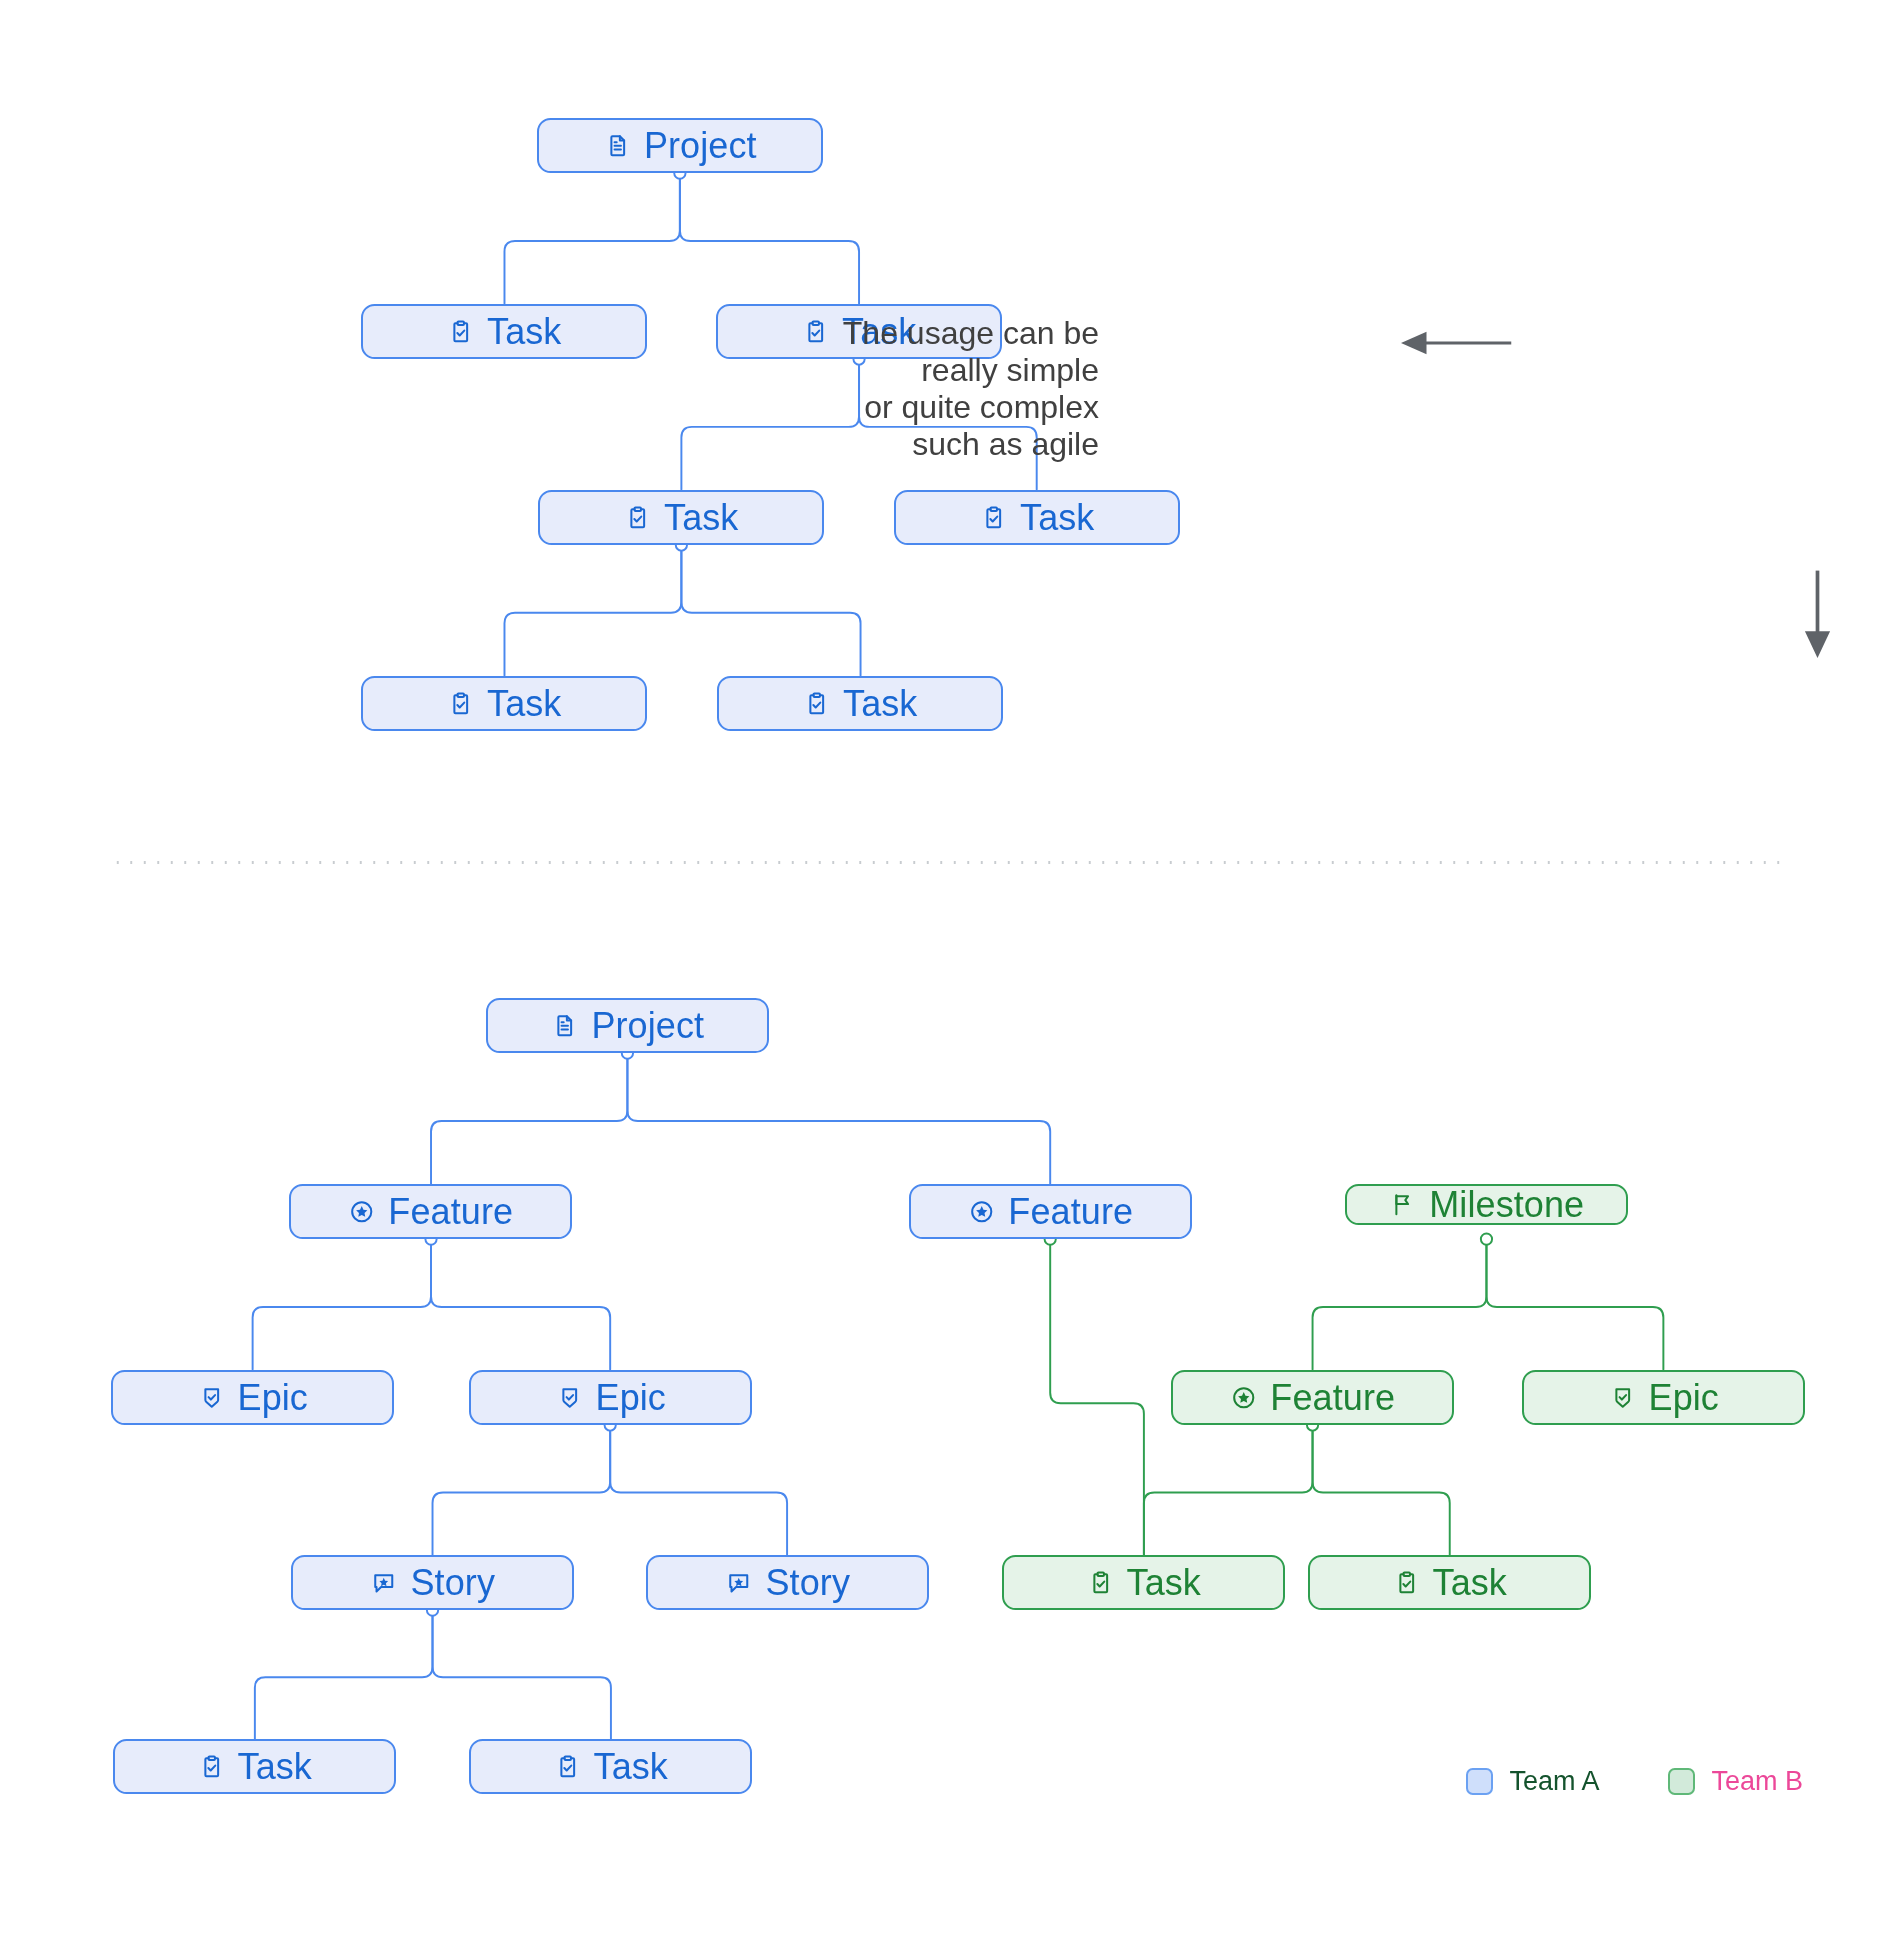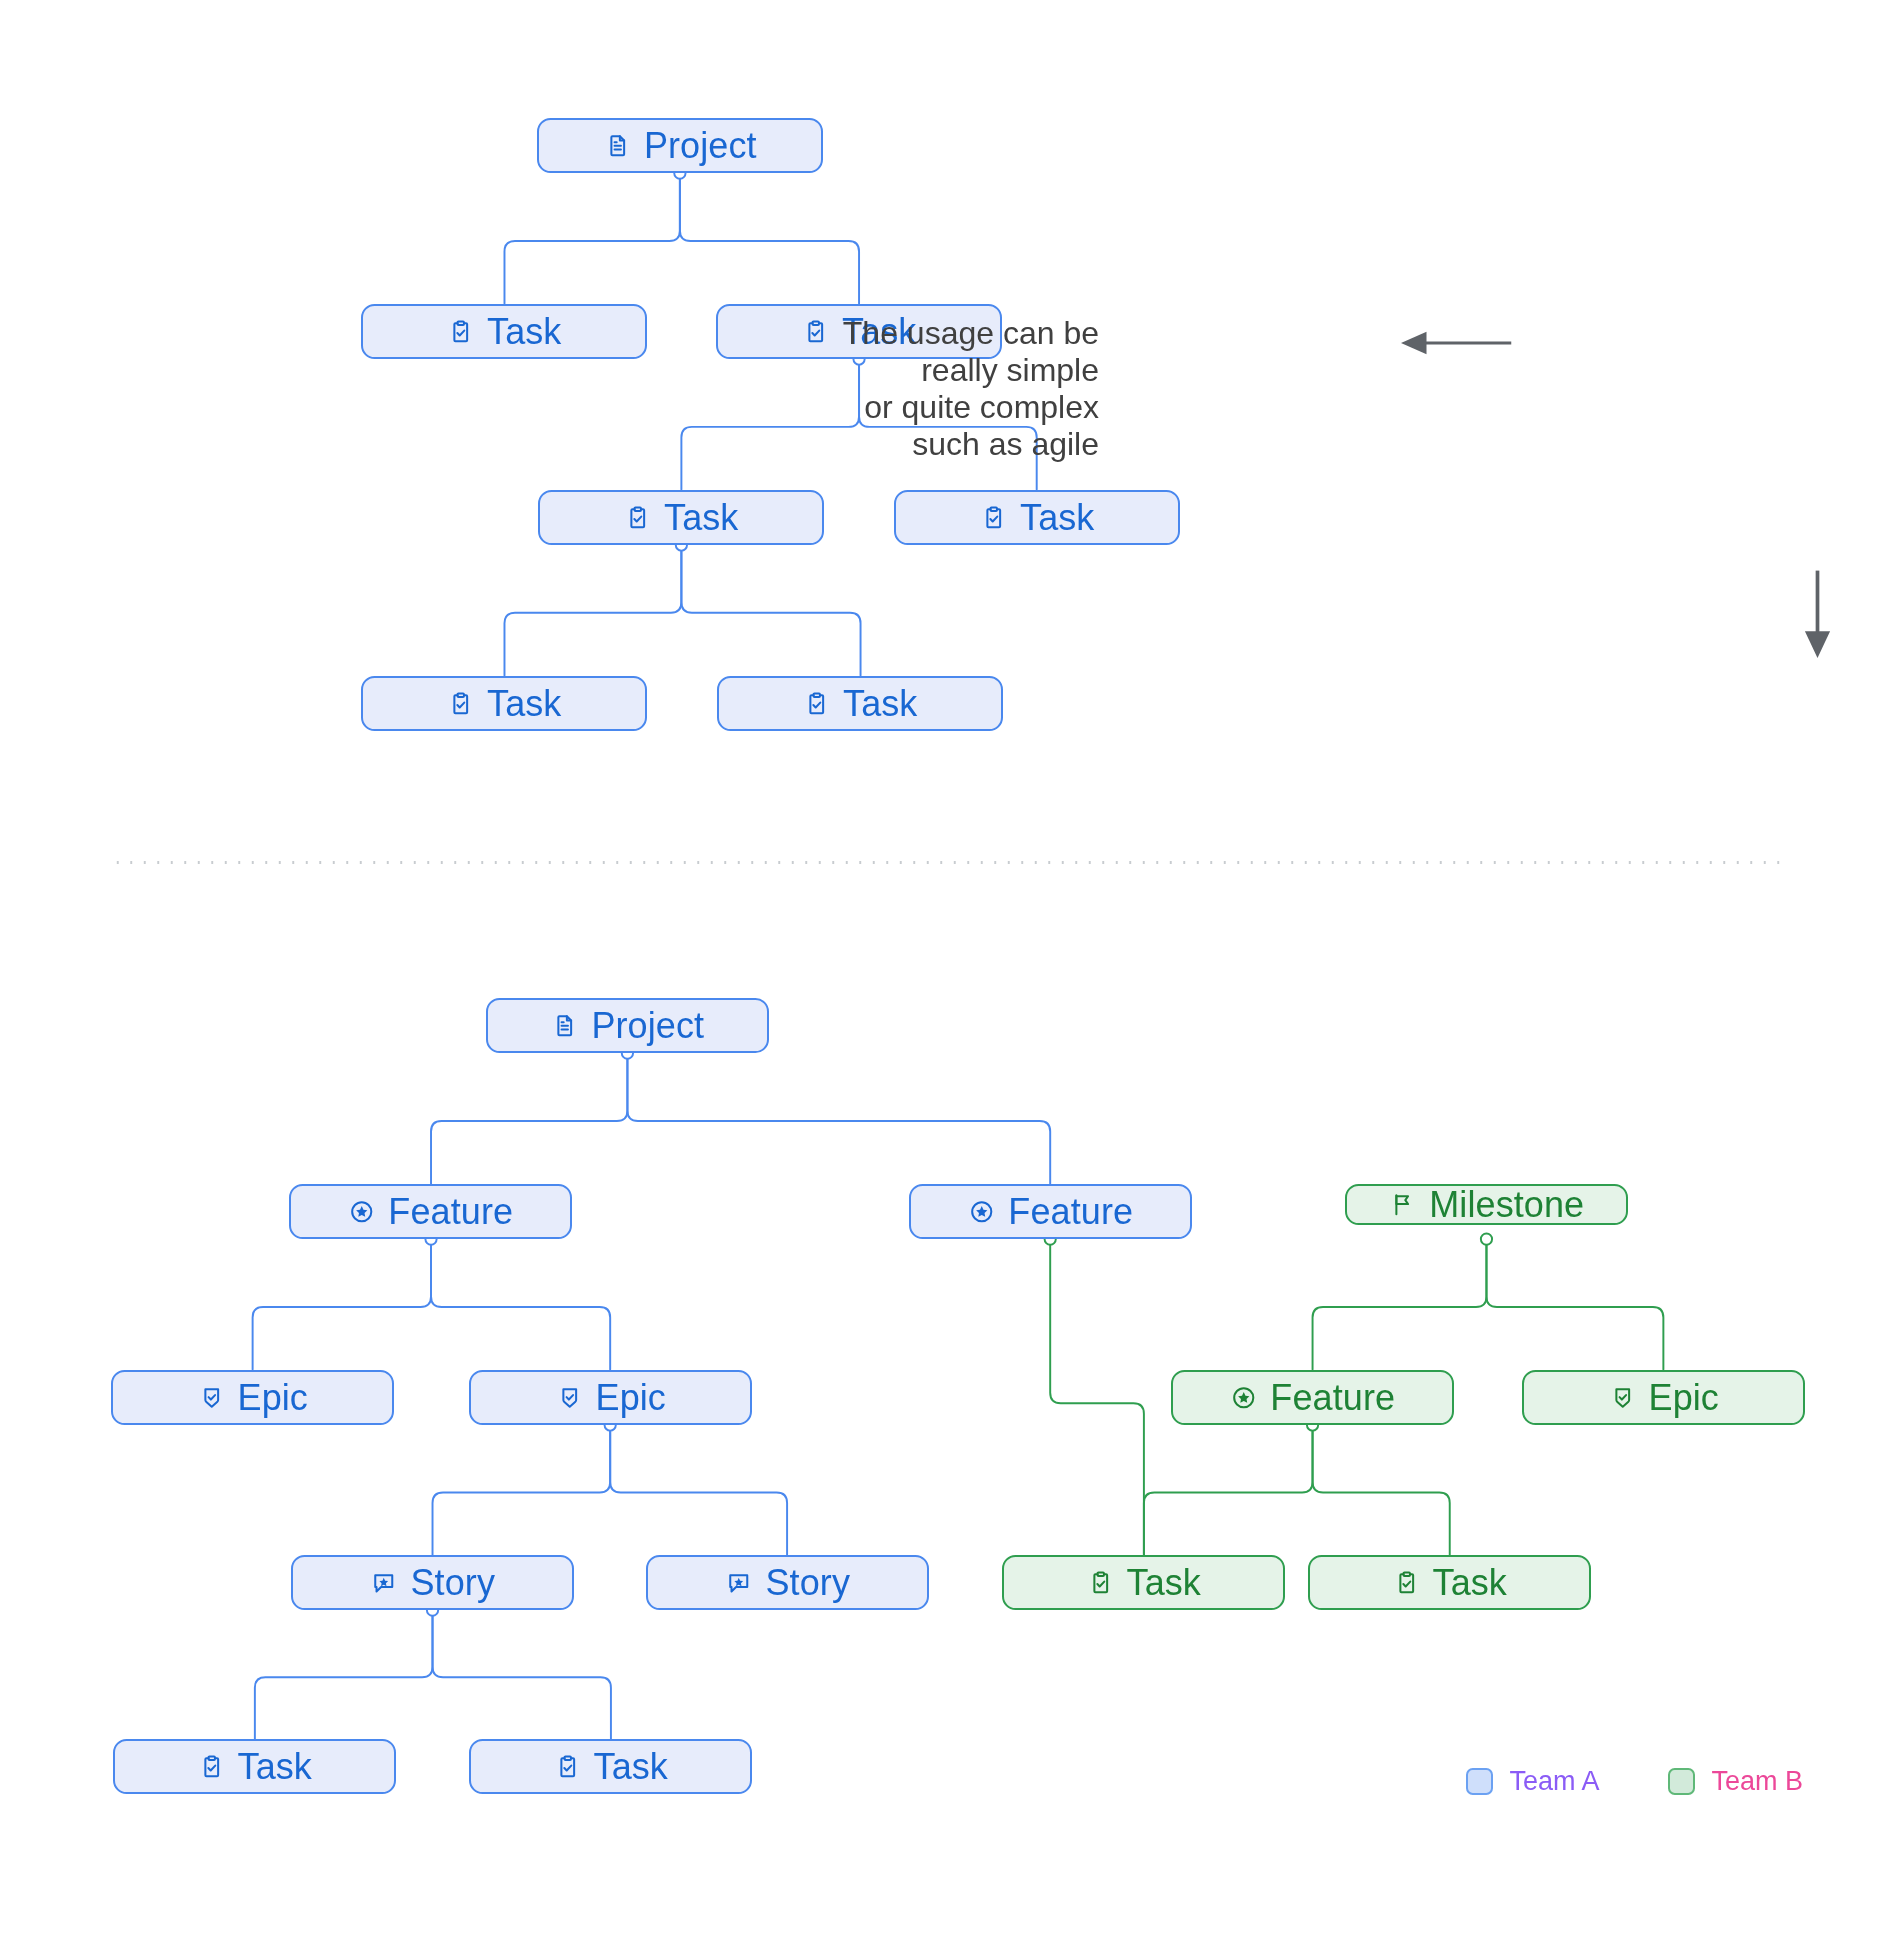--- a/index.html
+++ b/index.html
@@ -76,21 +76,21 @@
     font-size: 27px;
   }
   .legend .swatch {
     width: 27px;
     height: 27px;
     border-radius: 6.7px;
     border-width: 2.2px;
     border-style: solid;
     flex: none;
   }
-  .legend.team-a { color: #8b5cf6; }
+  .legend.team-a { color: #14532d; }
   .legend.team-a .swatch { background: #cfdffb; border-color: #6ba1f2; }
   .legend.team-b { color: #ec4899; align-items: center; }
   .legend.team-b .swatch { background: #d2eada; border-color: #5fb878; }
 </style>
 </head>
 <body>
 
 <div id="canvas">
 
   <svg class="edges" id="edge-layer" viewBox="0 0 2532 2608" xmlns="http://www.w3.org/2000/svg">

